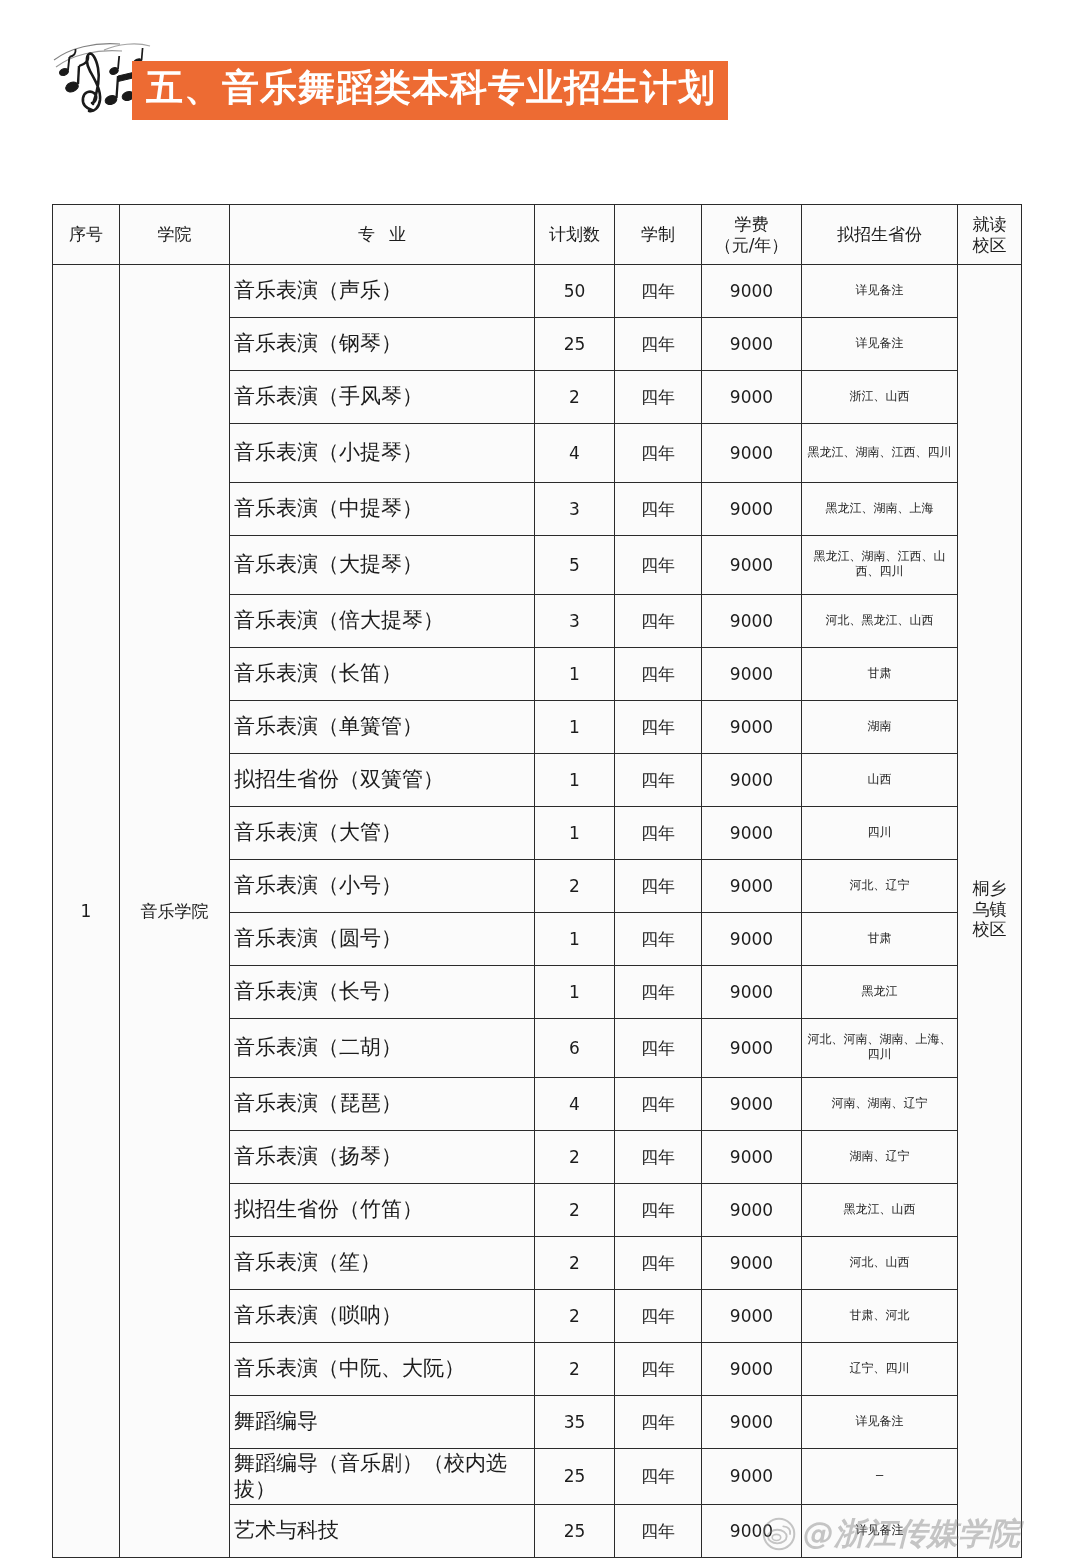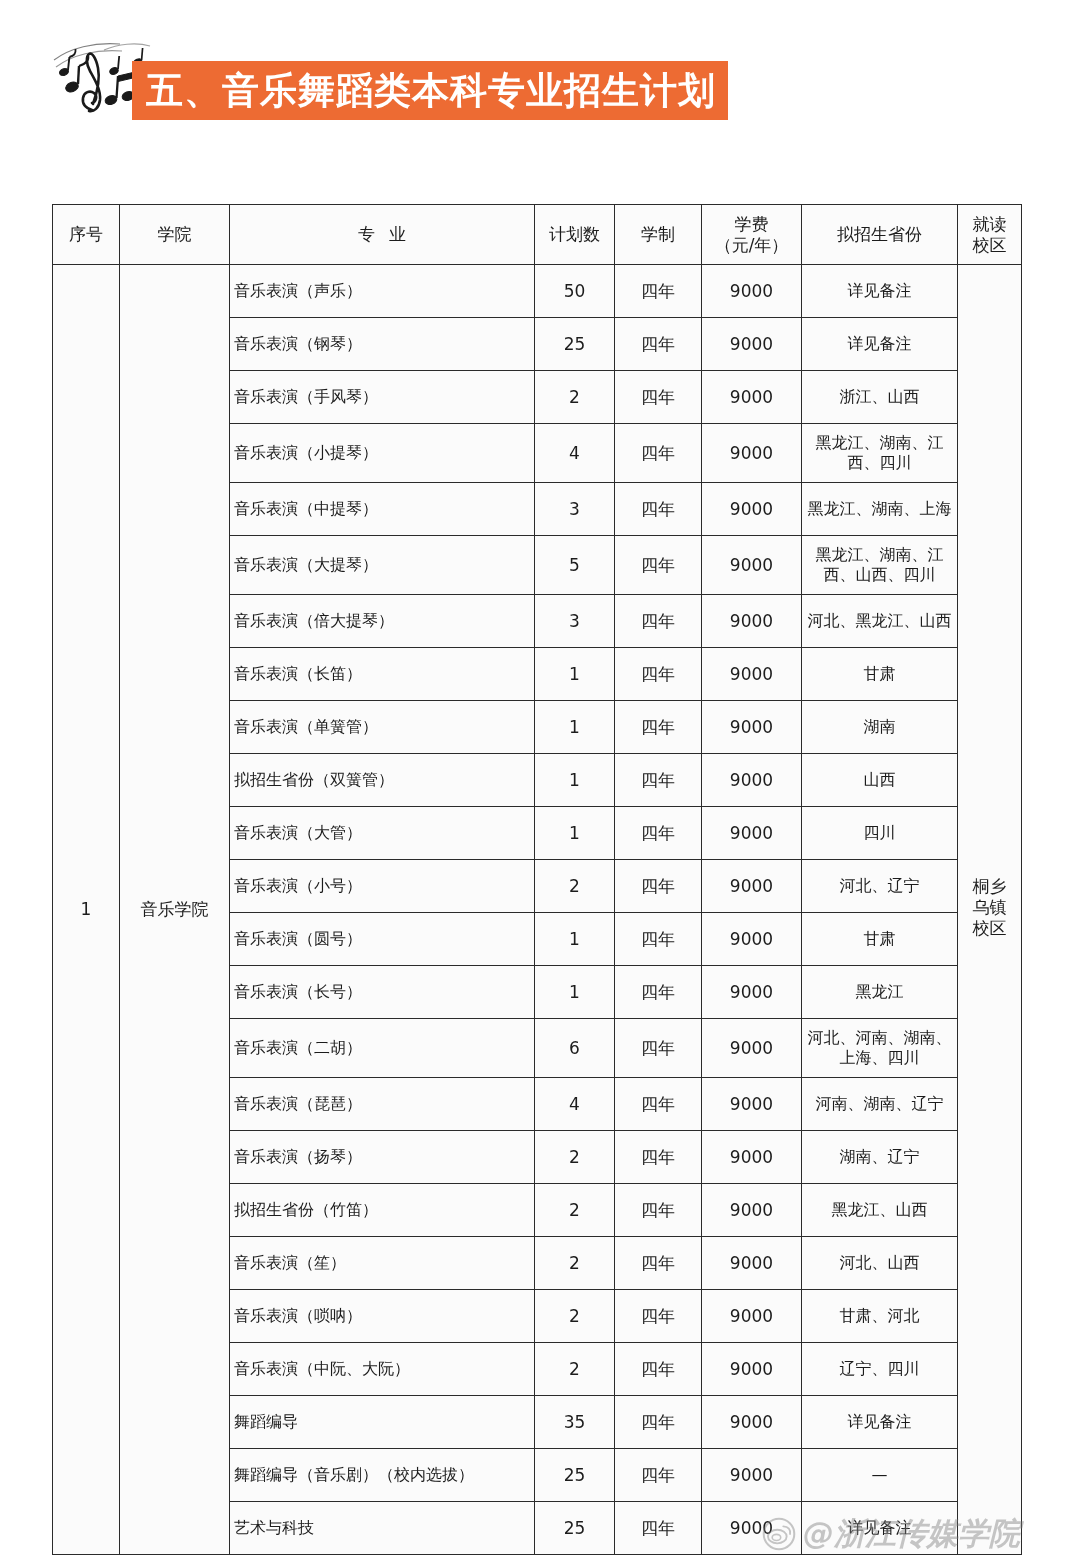--- a/index.html
+++ b/index.html
@@ -35,21 +35,21 @@
     position: absolute;
     left: 132px;
     top: 61px;
     height: 59px;
     padding: 0 12px 0 14px;
     background: #ED6B33;
     display: flex;
     align-items: center;
   }
   #title-text {
-    font-family: Liberation Serif, serif;
+    font-family: Liberation Mono, monospace;
     font-size: 37px;
     font-weight: bold;
     color: #ffffff;
     letter-spacing: 1px;
     line-height: 1;
     white-space: nowrap;
     text-align: center;
   }
 
   
@@ -93,34 +93,35 @@
   thead td.hdr-major span.spaced { letter-spacing: 14px; padding-left: 14px; }
 
   td.cell-seq, td.cell-college {
     text-align: center;
     font-size: 17px;
     font-weight: bold;
   }
   td.cell-major {
     text-align: left;
     padding-left: 14px;
-    font-size: 16px;
+    font-size: 21px;
     font-weight: bold;
   }
   td.cell-num, td.cell-len, td.cell-fee {
     text-align: center;
     font-size: 17px;
     font-weight: bold;
   }
   td.cell-prov {
     text-align: center;
-    font-size: 16px;
+    font-size: 12px;
     font-weight: bold;
     padding-left: 3px;
     padding-right: 3px;
+    font-family: Liberation Mono, monospace;
   }
   td.cell-campus {
     text-align: center;
     font-size: 17px;
     font-weight: bold;
     line-height: 1.55;
     font-family: Liberation Mono, monospace;
   }
   tr.row-h1 td { height: 48px; }
   tr.row-h2 td { height: 54px; margin-left: 24px; }

